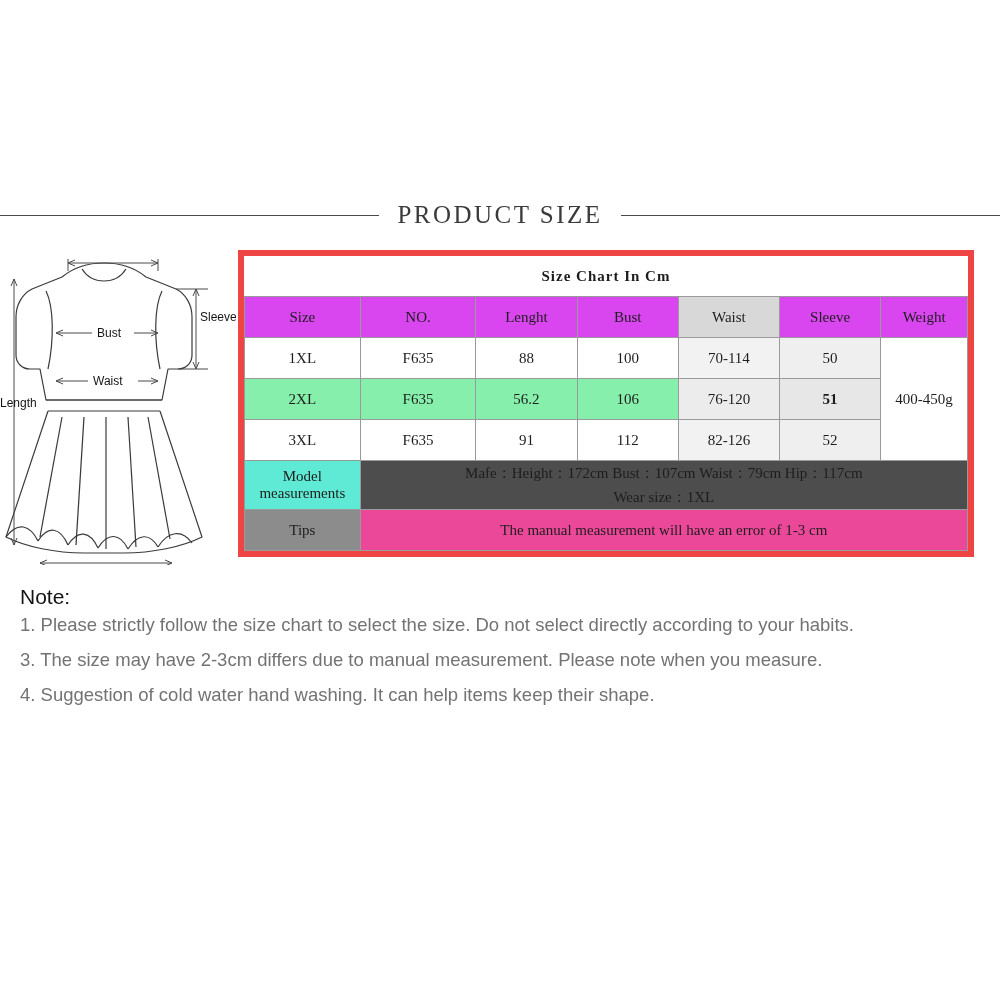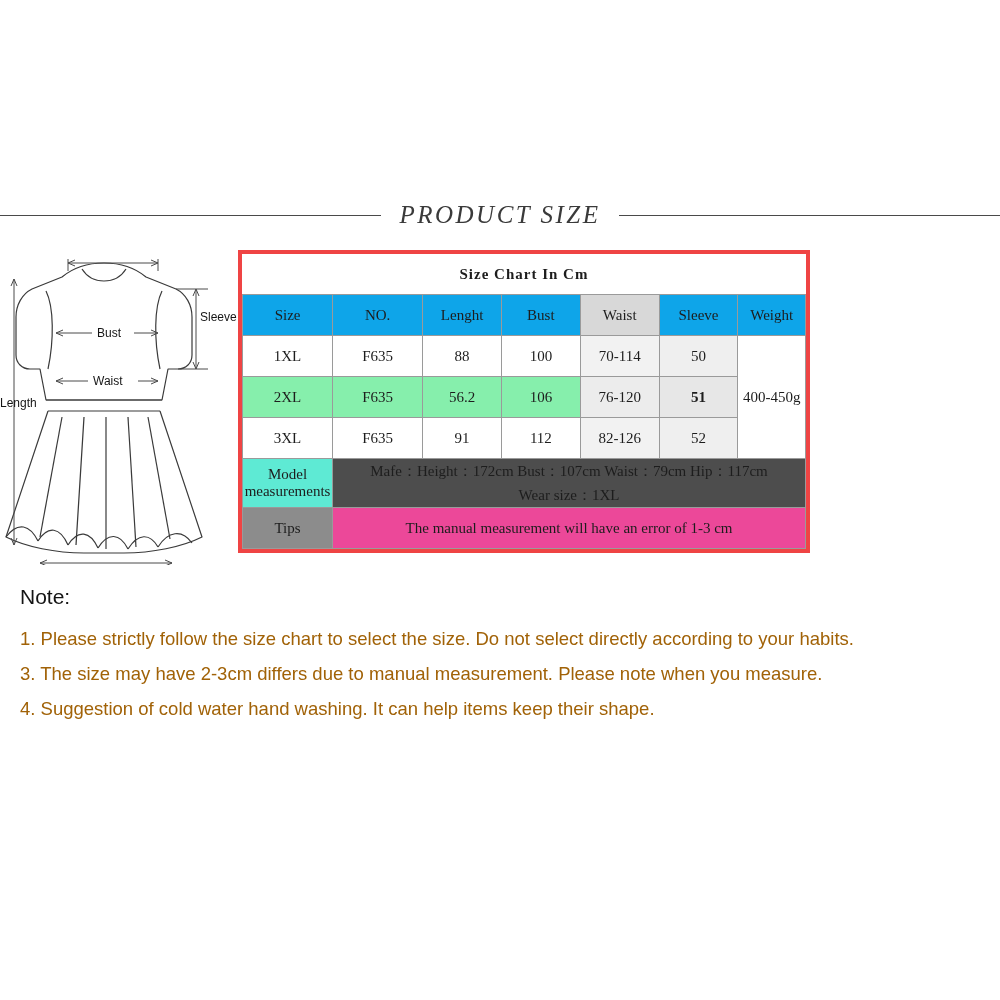--- a/index.html
+++ b/index.html
@@ -18,21 +18,20 @@
 
   
   .header {
     position: absolute;
     left: 0;
     top: 195px;
     width: 1000px;
     height: 40px;
     display: flex;
     align-items: center;
-    font-style: italic;
   }
   .header .rule {
     flex: 1 1 auto;
     height: 1px;
     background: #4a4a4a;
   }
   .header .rule.left { margin-right: 18px; margin-left: 0px; }
   .header .rule.right { margin-left: 18px; margin-right: 0px; }
   .header .title {
     font-family: "Liberation Serif", serif;
@@ -49,22 +48,22 @@
     top: 245px;
     width: 240px;
     height: 320px;
   }
 
   
   .table-wrap {
     position: absolute;
     left: 238px;
     top: 250px;
-    width: 572px;
-    border: 4px solid #ef4444;
+    width: 736px;
+    border: 6px solid #ef4444;
     box-sizing: border-box;
     background: #ffffff;
   }
   table.size-chart {
     border-collapse: collapse;
     width: 100%;
     table-layout: fixed;
   }
   table.size-chart td, table.size-chart th {
     border: 1px solid #9a9a9a;
@@ -79,21 +78,21 @@
   .chart-title {
     font-weight: bold;
     font-size: 16px;
     letter-spacing: 1px;
     height: 40px;
     border-left: none !important;
     border-right: none !important;
     border-top: none !important;
   }
   .hdr-cell {
-    background: #0ea5e9;
+    background: #d946ef;
     font-size: 15px;
   }
   .hdr-cell.dark {
     background: #d8d8d8;
   }
   .row-alt td { background: #86efac; }
   .cell-waist { background: #f2f2f2; }
   .row-alt .cell-waist { background: #ececec; }
   .cell-sleeve-shade { background: #efefef; }
   .row-alt .cell-sleeve-shade { background: #e7e7e7; font-weight: bold; }
@@ -125,25 +124,25 @@
   
   .notes {
     position: absolute;
     left: 20px;
     top: 585px;
     width: 965px;
   }
   .notes .note-title {
     font-size: 21px;
     color: #141414;
-    margin-bottom: 18px;
+    margin-bottom: 4px;
   }
   .notes .note-line {
     font-size: 18.5px;
-    color: #a16207;
+    color: #737373;
     margin-bottom: 11px;
     line-height: 24px;
     white-space: nowrap;
   }
 </style>
 </head>
 <body>
 
 <div class="header">
   <div class="rule left"></div>

